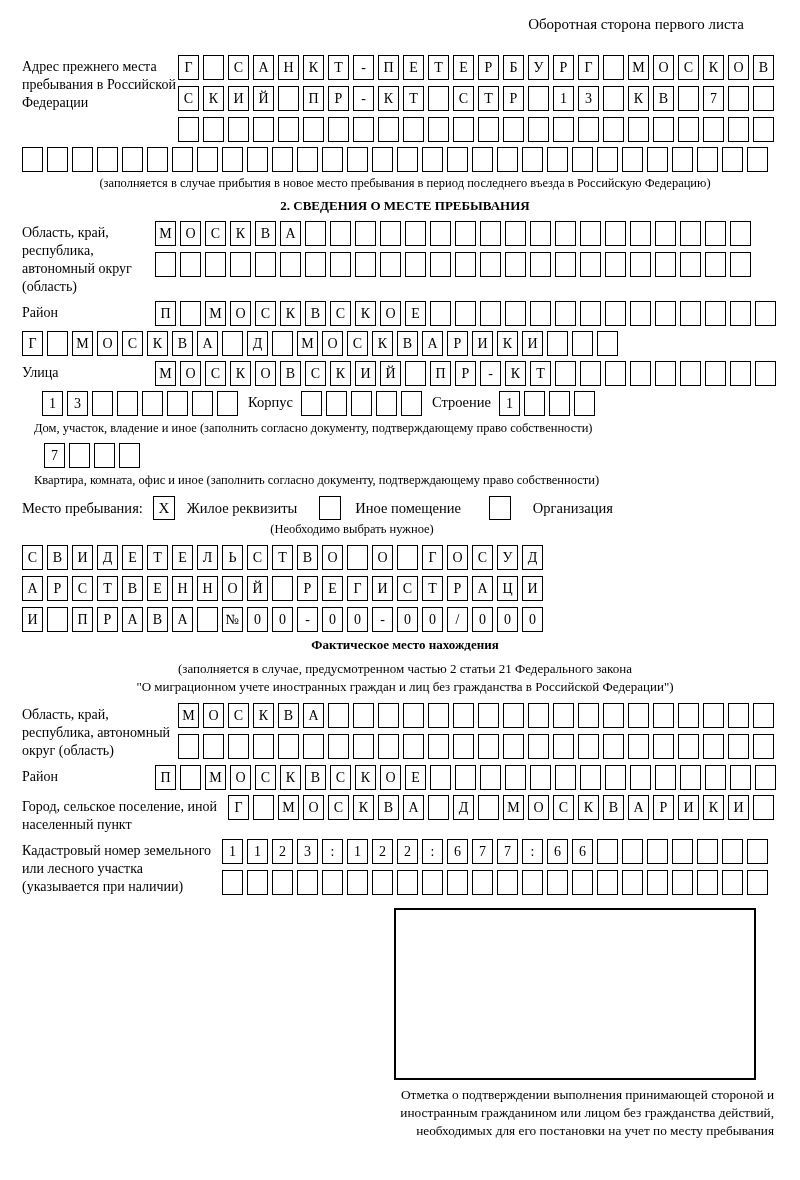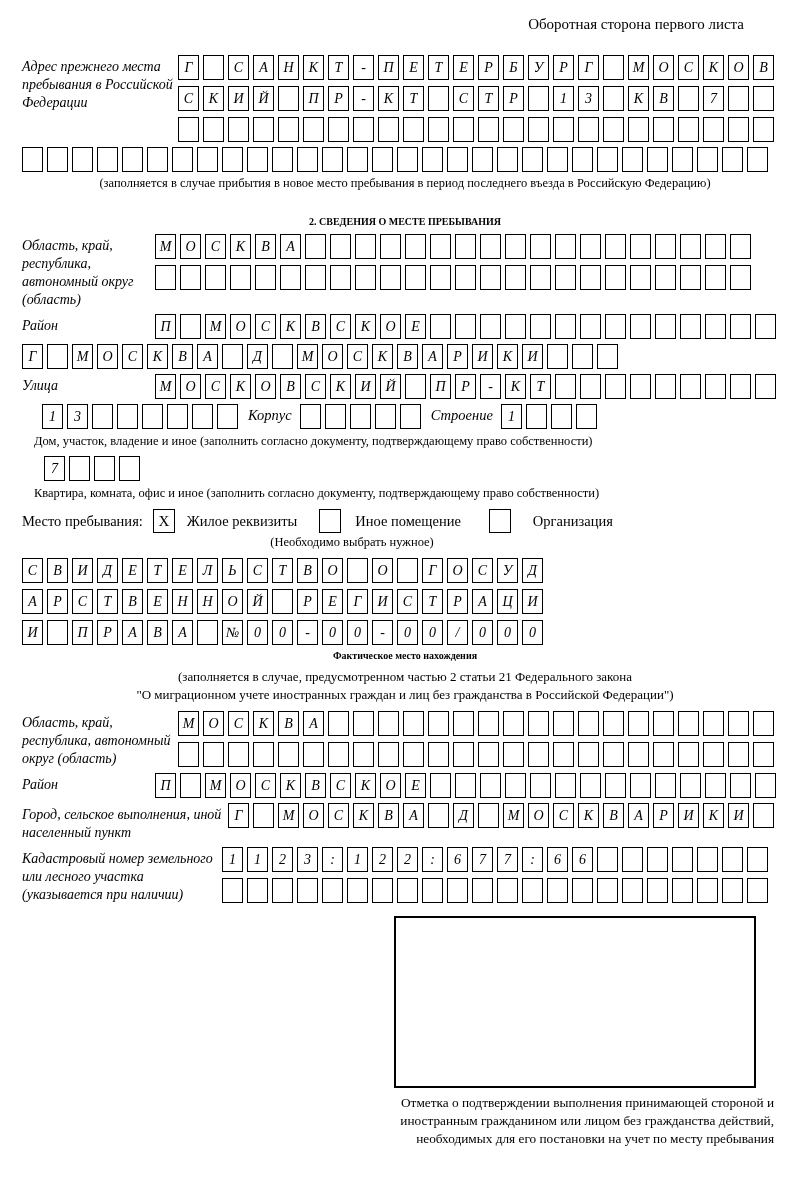--- a/index.html
+++ b/index.html
@@ -5,36 +5,36 @@
   * { margin:0; padding:0; box-sizing:border-box; }
   html,body { background:#fff; }
   body {
     width:800px; height:1180px; overflow:hidden;
     padding:16px 12px 0 22px;
     font-family:"Liberation Serif","DejaVu Serif",serif;
     color:#000; font-size:14.5px;
   }
   .side-note { text-align:right; padding-right:44px; font-size:15px; margin-bottom:22px; }
 
-  .frow { display:flex; align-items:flex-start; margin-bottom:5px;font-style:italic; }
+  .frow { display:flex; align-items:flex-start; margin-bottom:5px; }
   .flabel { flex:none; font-size:14px; line-height:18px; padding-top:3px; }
   .rows { display:flex; flex-direction:column; gap:6px; }
 
   .cells { display:flex; gap:4px; flex-wrap:nowrap; }
   .cell {
     flex:none; width:21px; height:25px; border:1.5px solid #000;
     display:flex; align-items:center; justify-content:center;
     font-size:14px; line-height:1;
   }
 
   .caption { font-size:12.5px; }
   .caption.center { text-align:center; }
   .caption.indent { margin-left:12px; }
 
-  .sec-title { text-align:center; font-weight:bold; font-size:10px; margin:25px 0 7px 0; }
+  .sec-title { text-align:center; font-weight:bold; font-size:13px; margin:7px 0 7px 0; }
 
   .wide-box {
     flex:none; height:25px; border:1.5px solid #000;
     display:flex; align-items:center; justify-content:center; font-size:14.5px;
   }
   .inline-lbl { flex:none; font-size:14.5px; padding:3px 8px 0 10px; }
 
   .chk-row { display:flex; align-items:center; margin:8px 0 2px 0; }
   .checkbox {
     flex:none; width:22px; height:24px; border:1.5px solid #000;
@@ -534,21 +534,21 @@
       <span class="cell"></span>
       <span class="cell"></span>
       <span class="cell"></span>
       <span class="cell"></span>
       <span class="cell"></span>
       <span class="cell"></span>
     </div>
 </div>
 
 <div class="frow">
-  <div class="flabel w206">Город, сельское выполнения, иной населенный пункт</div>
+  <div class="flabel w206">Город, сельское поселение, иной населенный пункт</div>
   <div class="cells">
       <span class="cell">Г</span>
       <span class="cell"></span>
       <span class="cell">М</span>
       <span class="cell">О</span>
       <span class="cell">С</span>
       <span class="cell">К</span>
       <span class="cell">В</span>
       <span class="cell">А</span>
       <span class="cell"></span>

